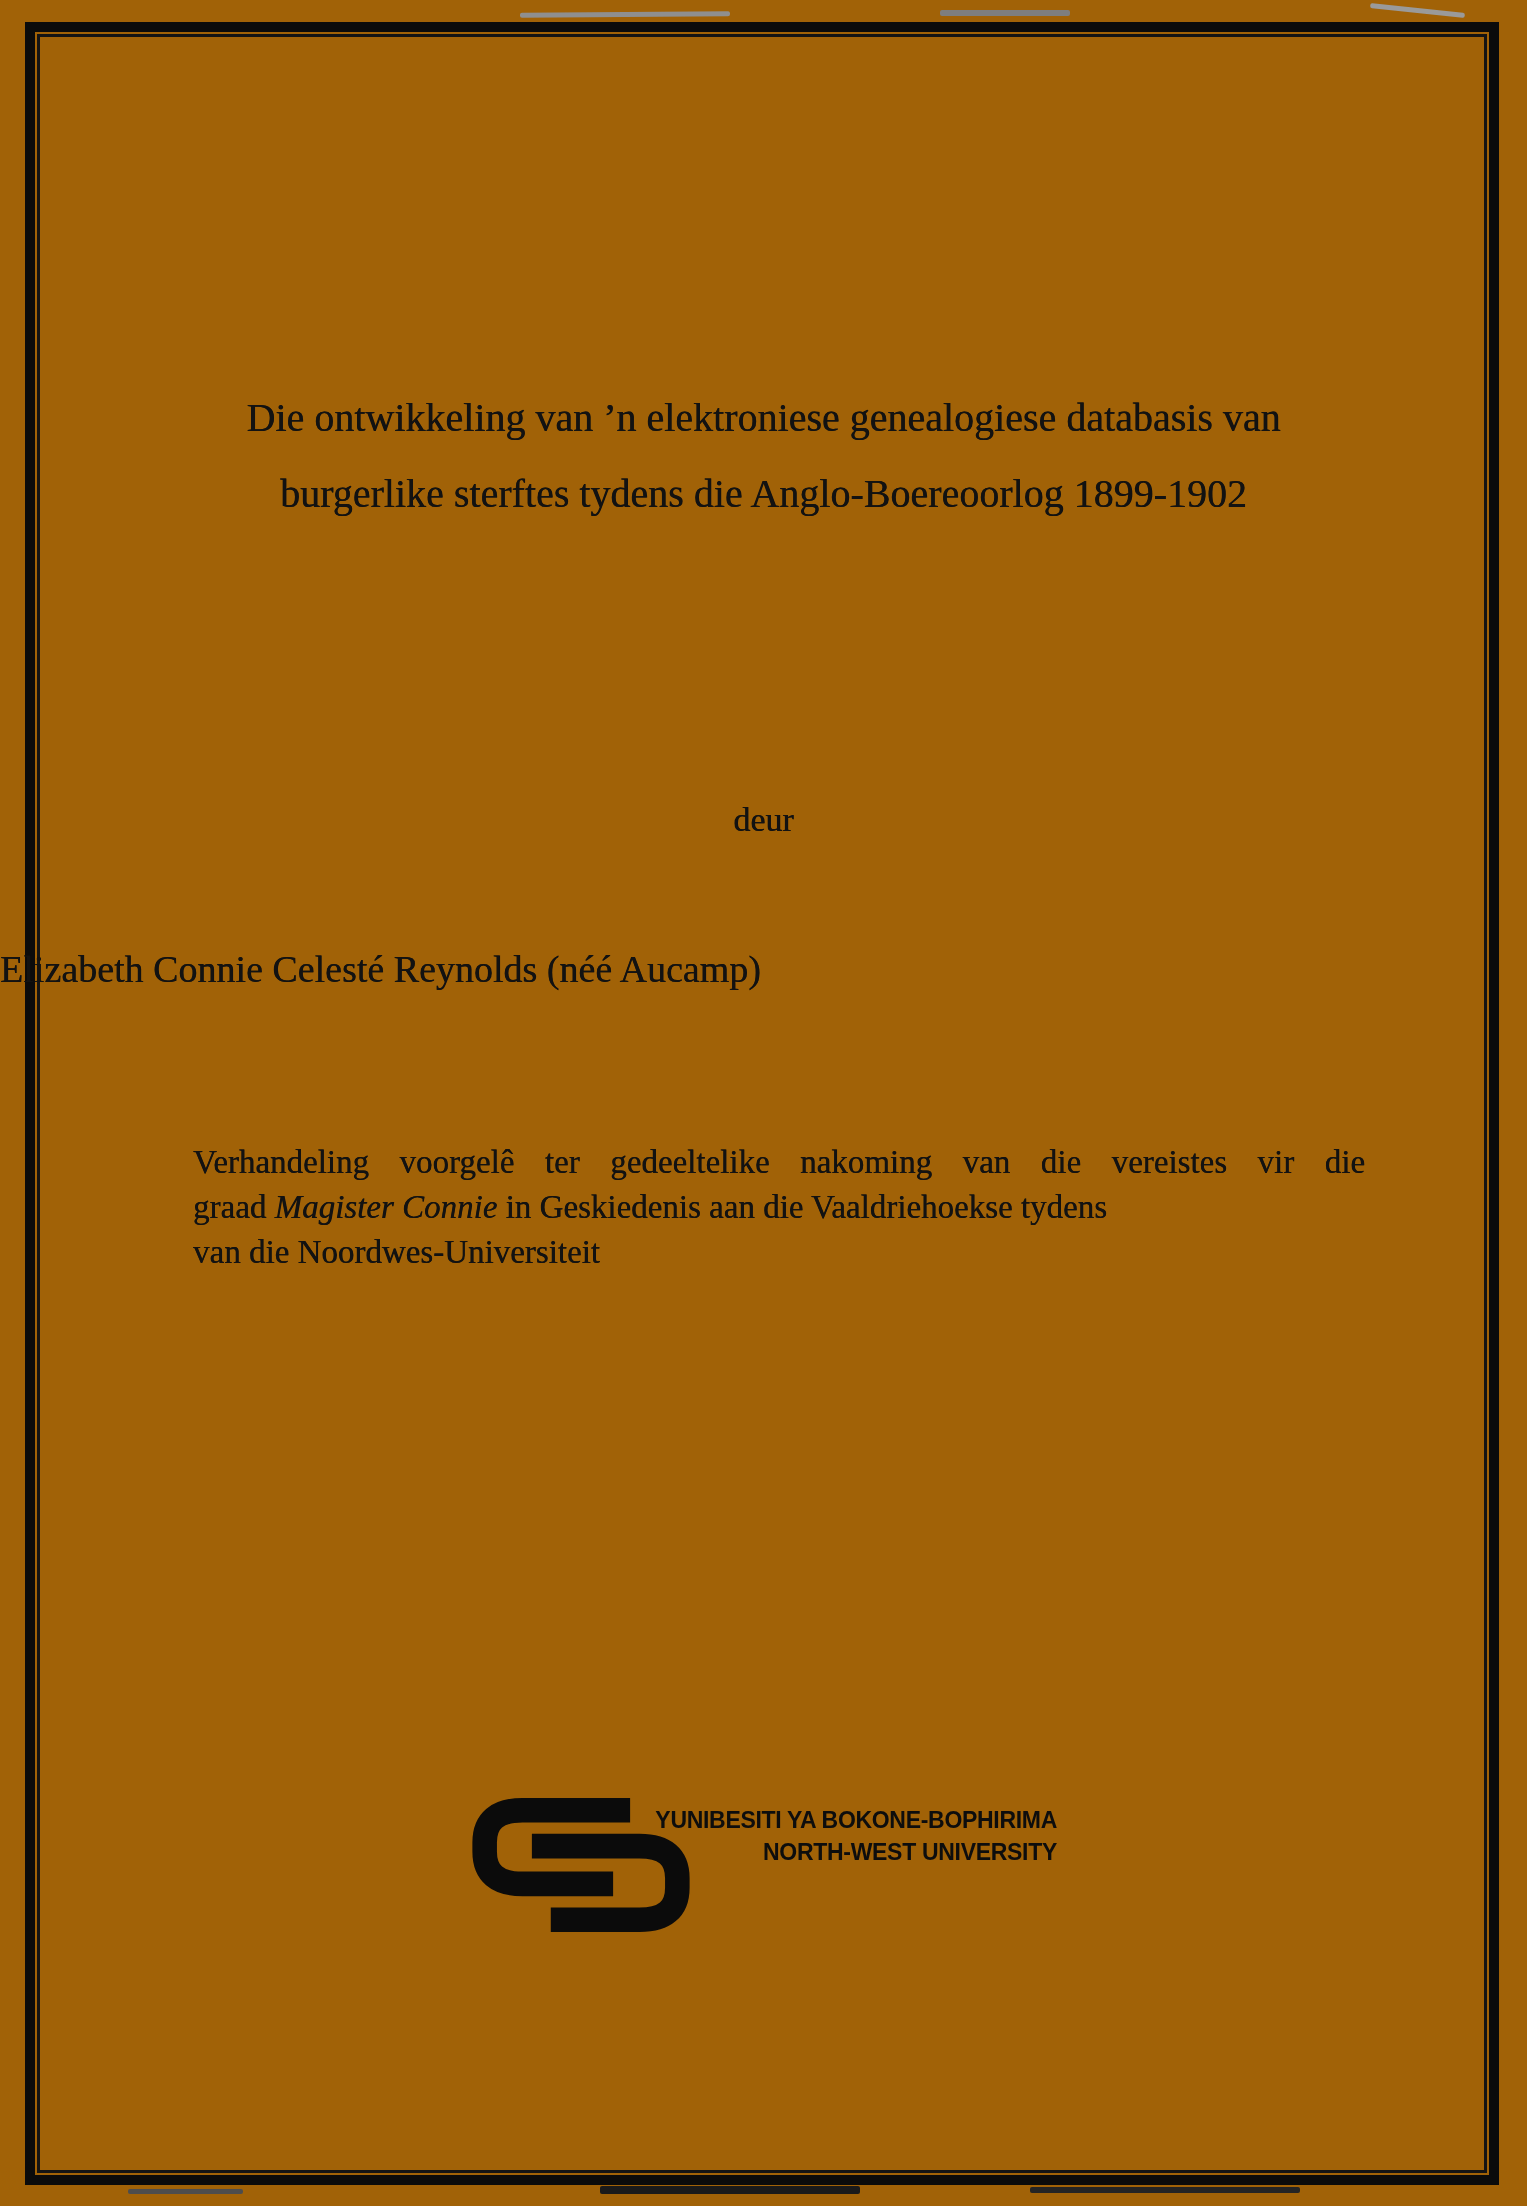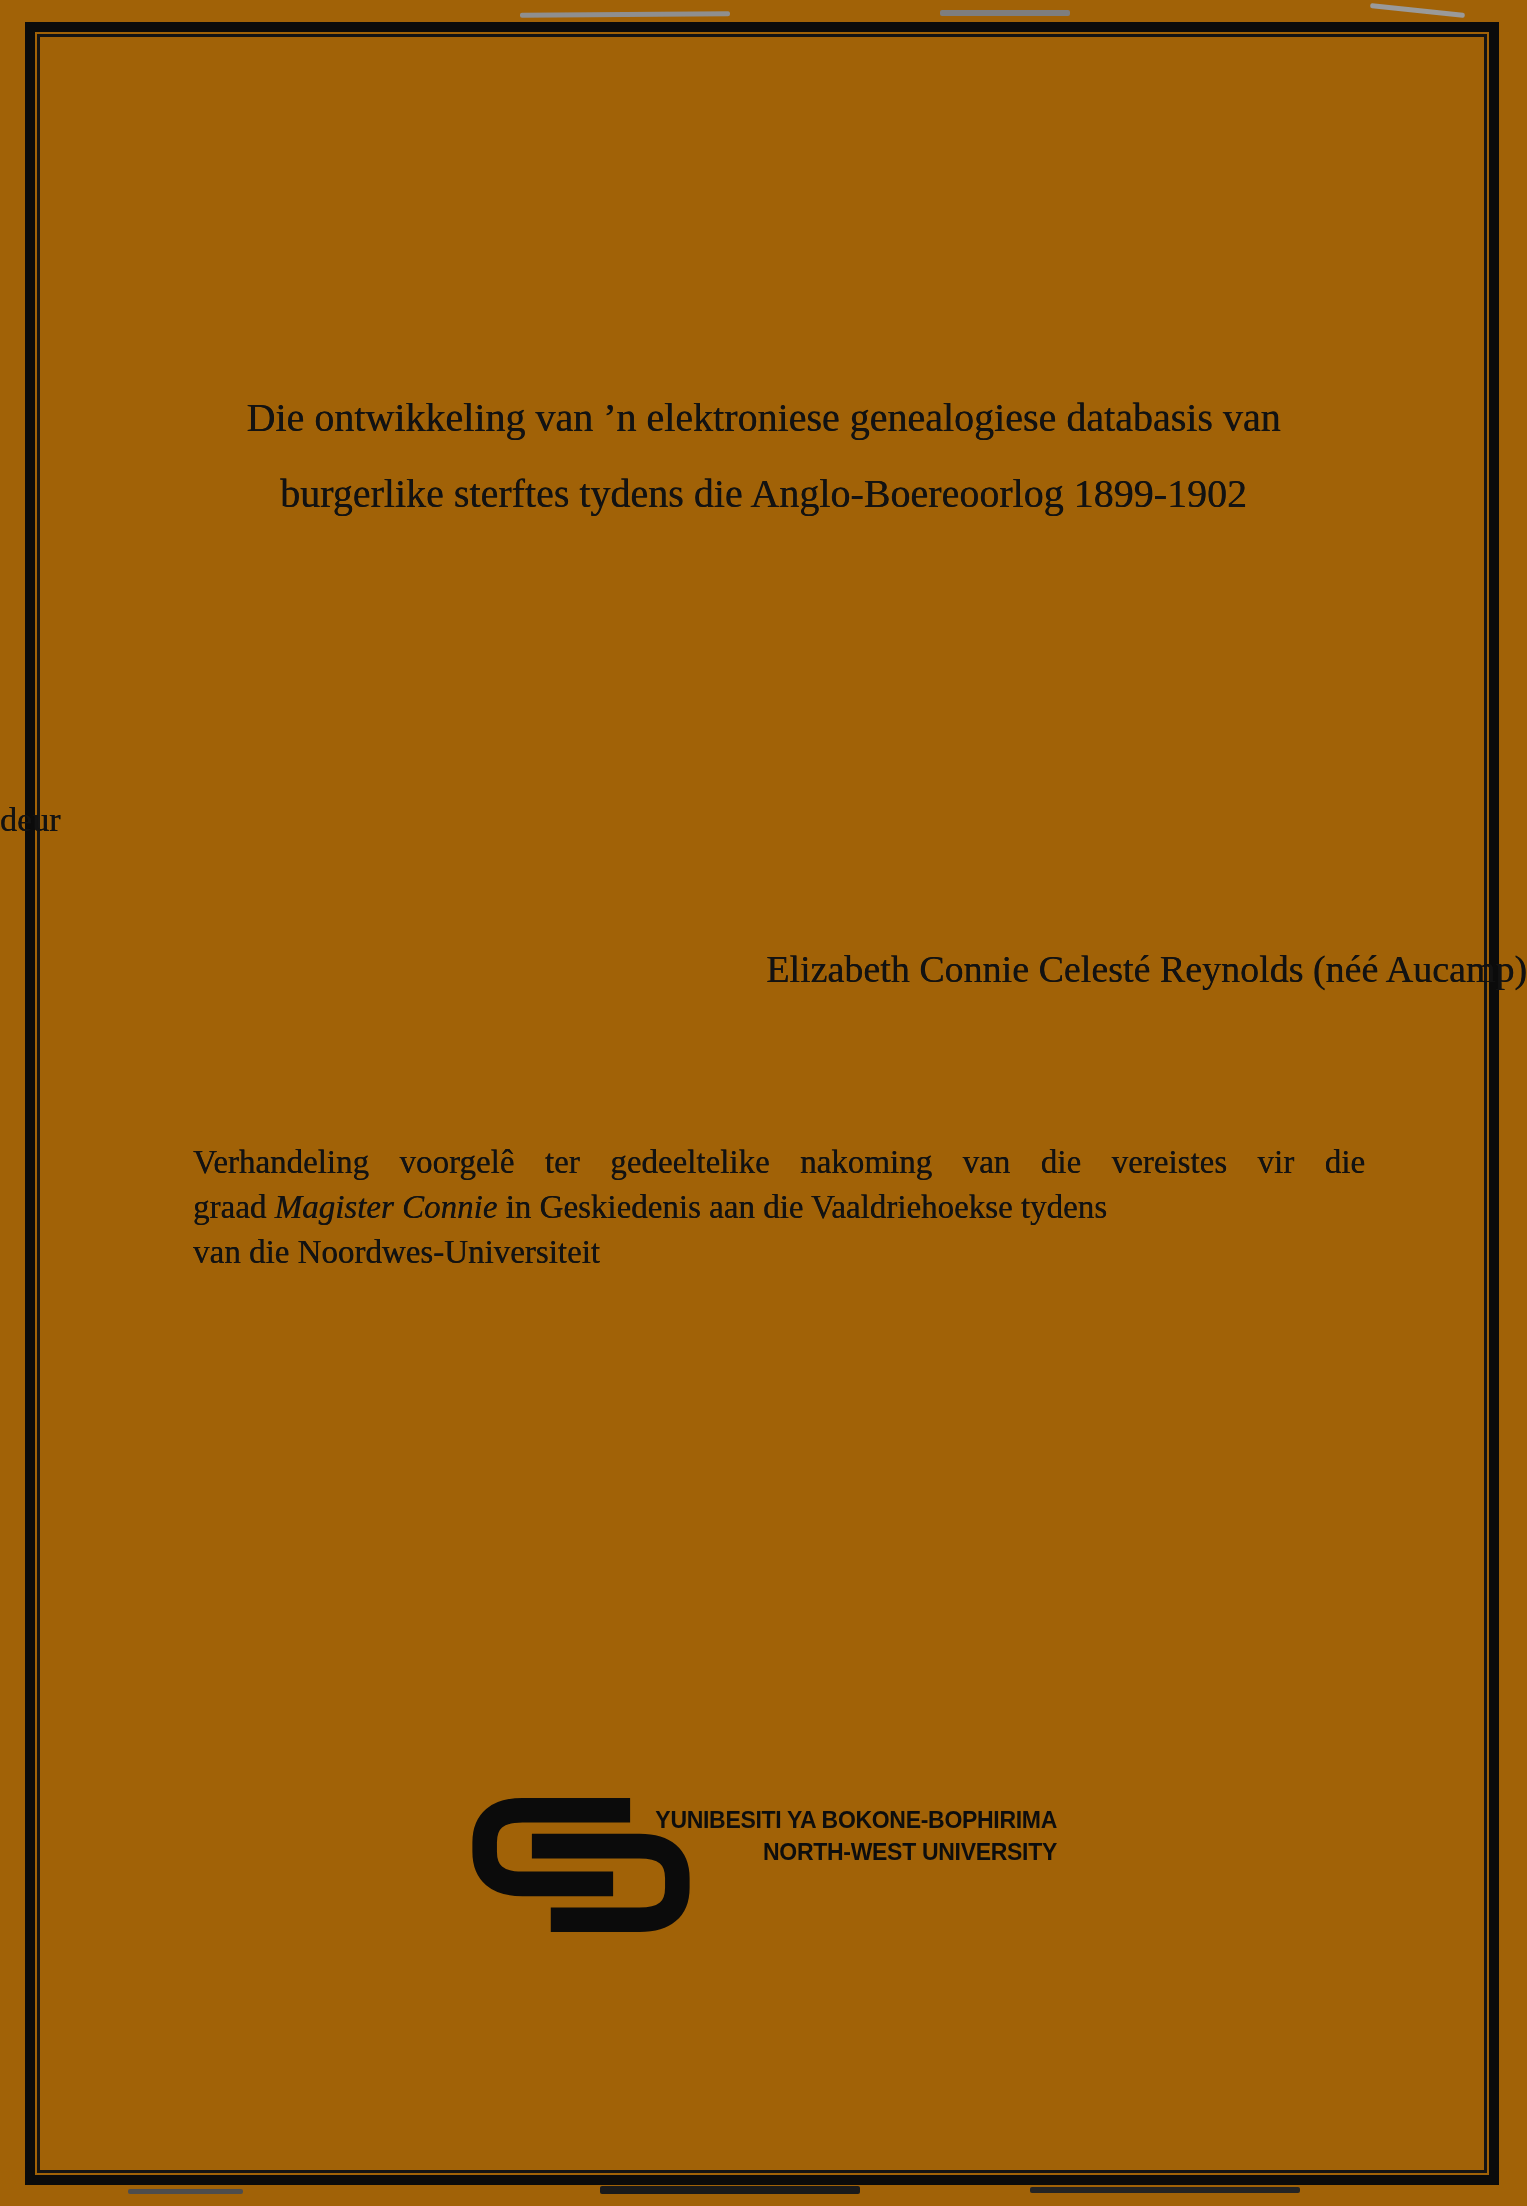--- a/index.html
+++ b/index.html
@@ -30,25 +30,25 @@
   .s5{left:1030px;top:2187px;width:270px;height:6px;background:#242424;}
   .s6{left:128px;top:2189px;width:115px;height:5px;background:#4d4d4d;}
   
   .title,.byline,.author,.statement,.supervisor{text-shadow:0.35px 0 0 currentColor;}
   .title{
     position:absolute;left:0;right:0;top:380px;
     text-align:center;font-size:40px;line-height:76px;
   }
   .byline{
     position:absolute;left:0;right:0;top:800px;
-    font-size:34px;line-height:40px;
+    text-align:center;font-size:34px;line-height:40px;
   }
   .author{
     position:absolute;left:0;right:0;top:945px;
-    text-align:right;font-size:38px;line-height:48px;
+    text-align:left;font-size:38px;line-height:48px;
   }
   .statement{
     position:absolute;left:193px;top:1140px;width:1172px;
     font-size:33px;line-height:45px;
   }
   .statement .just{text-align:justify;text-align-last:justify;text-justify:inter-word;}
   .it{font-style:italic;}
   .supervisor{
     position:absolute;left:193px;top:1630px;
     font-size:33px;line-height:45px;

